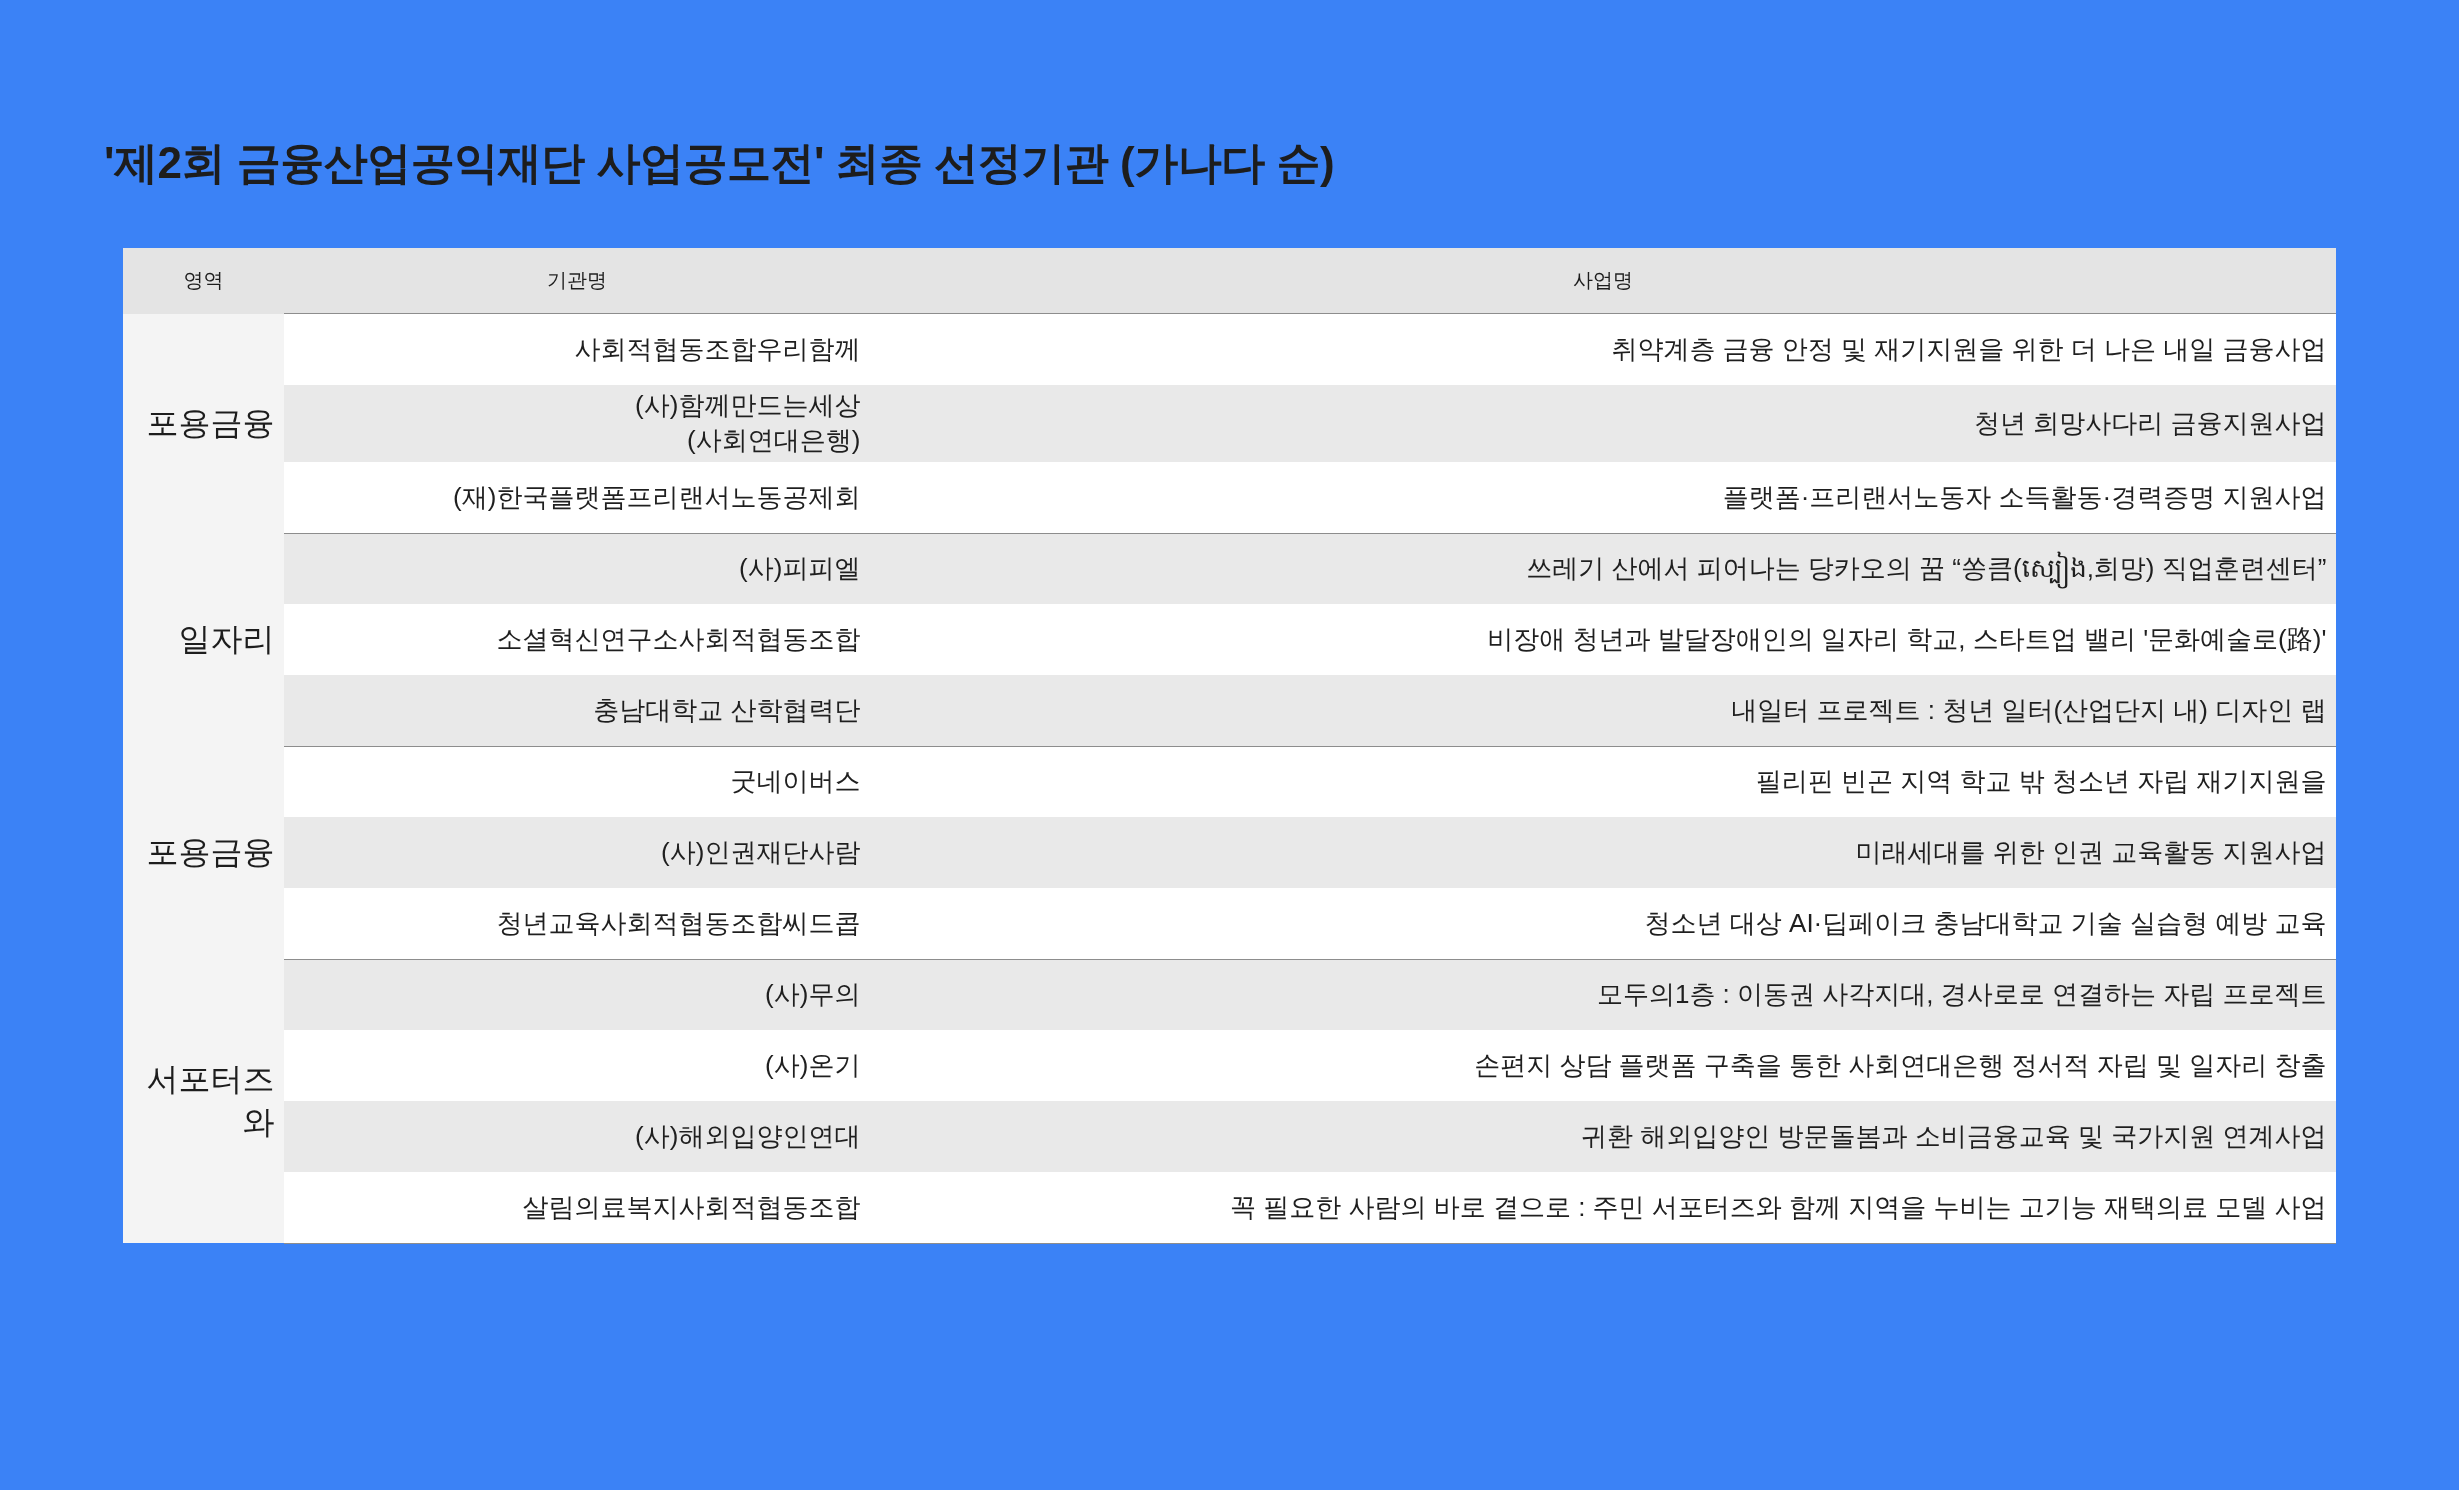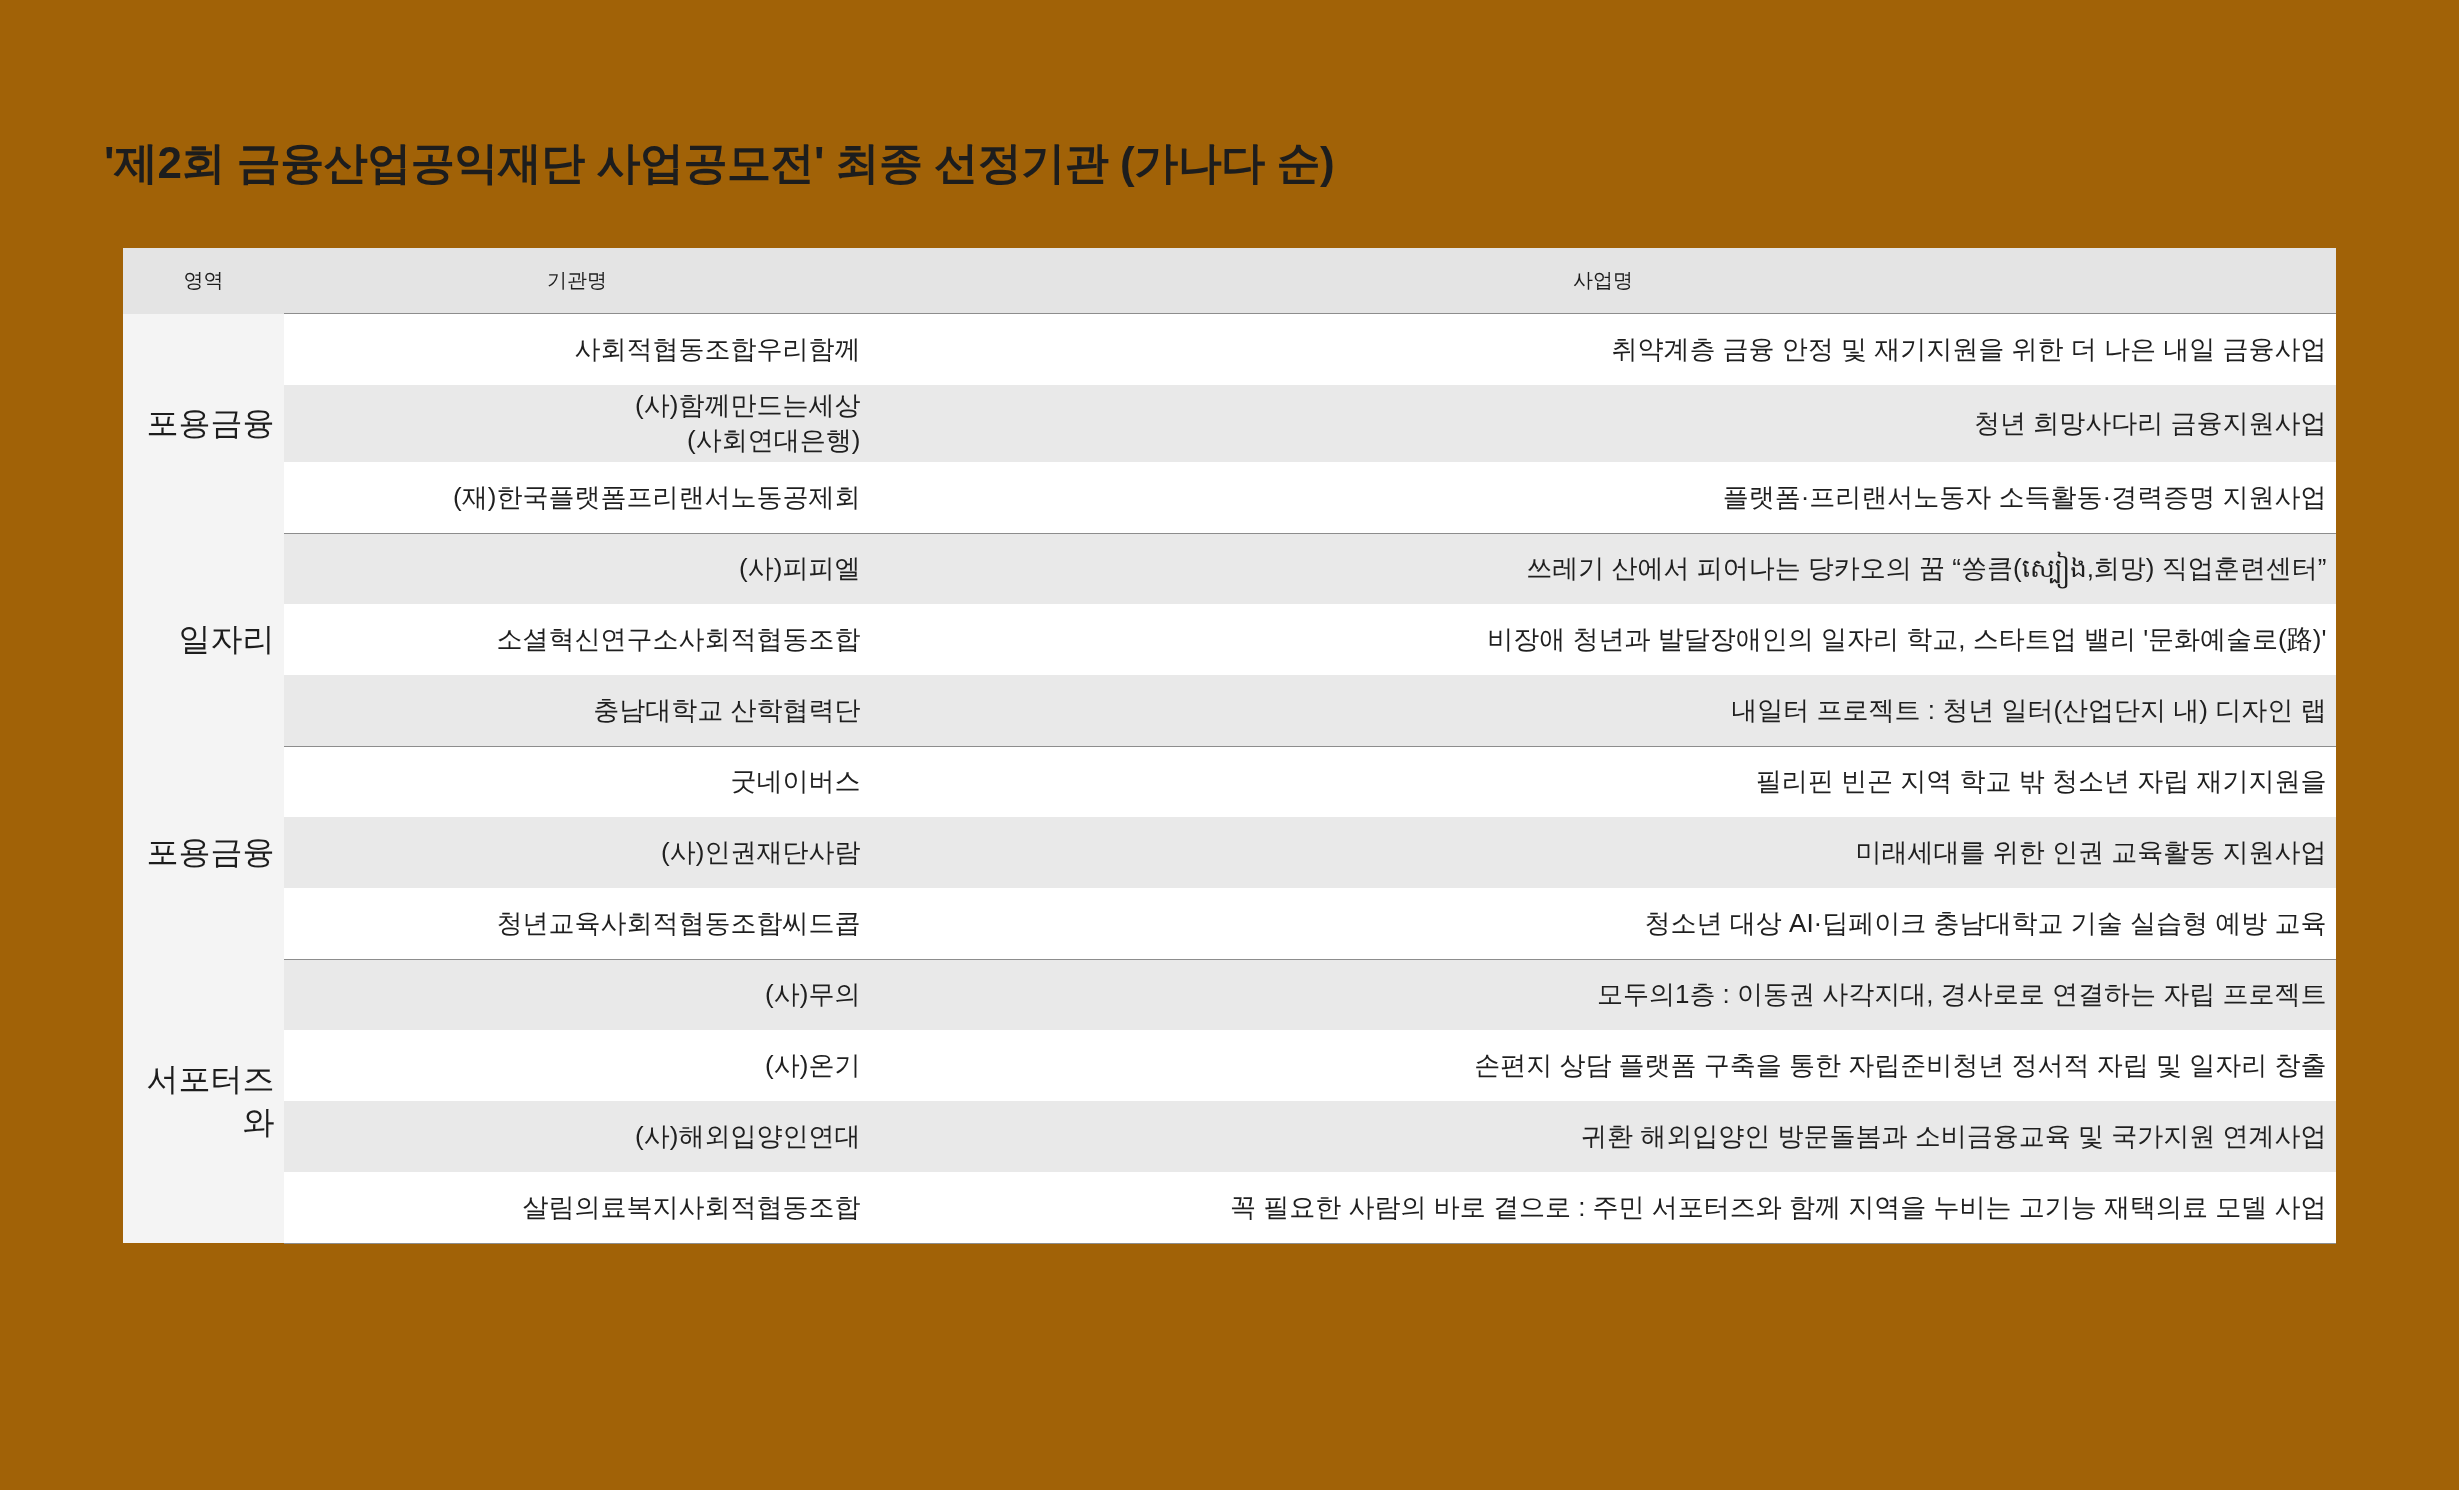--- a/index.html
+++ b/index.html
@@ -4,21 +4,21 @@
 <style>
   html, body {
     margin: 0;
     padding: 0;
     background: #f4f4f4;
     font-family: "Liberation Sans", "DejaVu Sans", sans-serif;
   }
   #page {
     width: 2459px;
     height: 1491px;
-    background: #a16207;
+    background: #3b82f6;
     box-sizing: border-box;
     padding: 8px;
     position: relative;
     overflow: hidden;
   }
   .title {
     position: absolute;
     left: 104px;
     top: 134px;
     font-size: 44px;
@@ -139,21 +139,21 @@
           <td class="data-cell org-cell twoline plain">청년교육사회적협동조합씨드콥</td>
           <td class="data-cell project-cell plain">청소년 대상 AI·딥페이크 충남대학교 기술 실습형 예방 교육</td>
         </tr>
         <tr class="group-first">
           <td class="area-cell" rowspan="4">서포터즈와</td>
           <td class="data-cell org-cell twoline shaded">(사)무의</td>
           <td class="data-cell project-cell shaded">모두의1층 : 이동권 사각지대, 경사로로 연결하는 자립 프로젝트</td>
         </tr>
         <tr>
           <td class="data-cell org-cell twoline plain">(사)온기</td>
-          <td class="data-cell project-cell plain">손편지 상담 플랫폼 구축을 통한 자립준비청년 정서적 자립 및 일자리 창출</td>
+          <td class="data-cell project-cell plain">손편지 상담 플랫폼 구축을 통한 사회연대은행 정서적 자립 및 일자리 창출</td>
         </tr>
         <tr>
           <td class="data-cell org-cell twoline shaded">(사)해외입양인연대</td>
           <td class="data-cell project-cell shaded">귀환 해외입양인 방문돌봄과 소비금융교육 및 국가지원 연계사업</td>
         </tr>
         <tr class="group-last">
           <td class="data-cell org-cell twoline plain">살림의료복지사회적협동조합</td>
           <td class="data-cell project-cell plain">꼭 필요한 사람의 바로 곁으로 : 주민 서포터즈와 함께 지역을 누비는 고기능 재택의료 모델 사업</td>
         </tr>
       </tbody>

